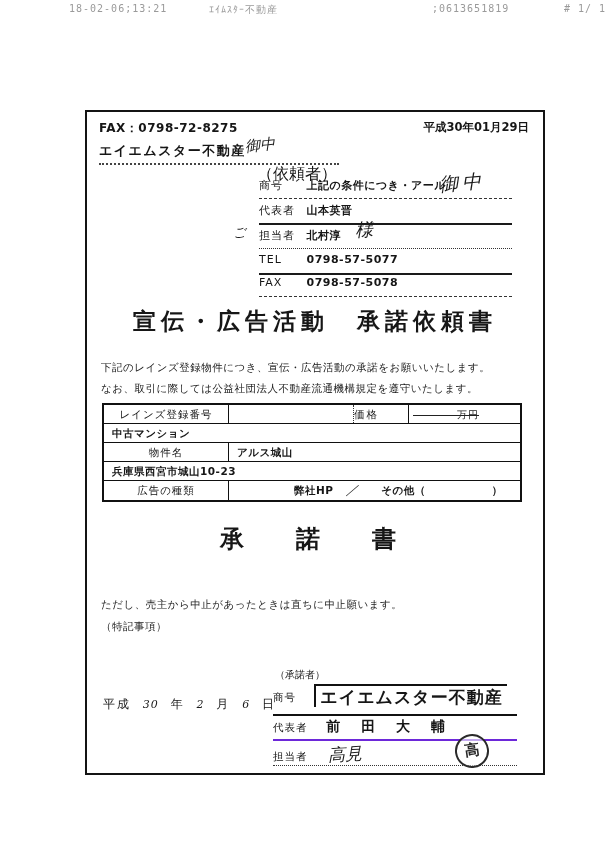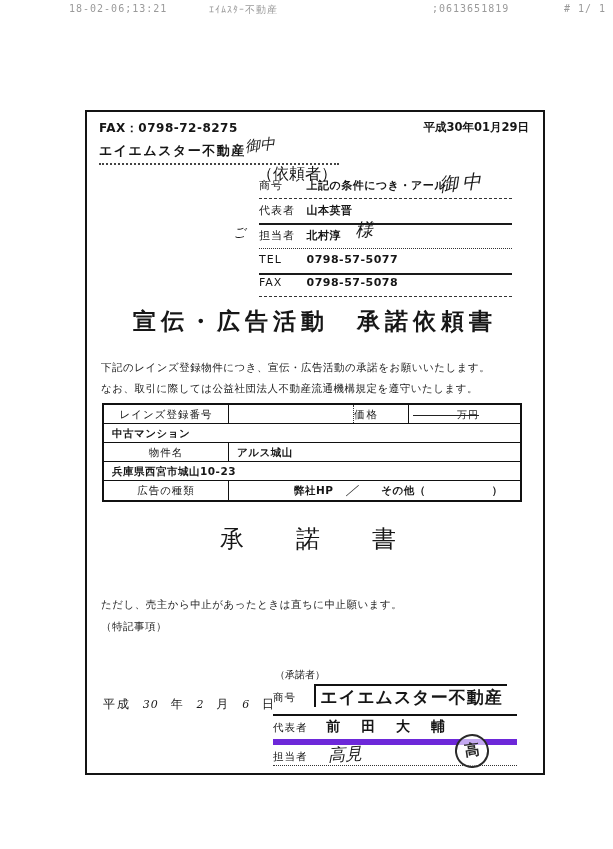--- a/index.html
+++ b/index.html
@@ -61,34 +61,34 @@
   .pc-blank{width:125px;border-right:1.5px dotted #333;}
   .pc-price-label{width:55px;text-align:left;border-right:1.5px solid #111;letter-spacing:2px;}
   .pc-price{flex:1;padding-left:4px;position:relative;}
   .struck{text-decoration:line-through;color:#222;font-size:10px;letter-spacing:1px;}
   .struck::before{content:"――――";}
   .ad-line{padding-left:65px;font-weight:bold;}
   .ad-check{font-family:"DejaVu Serif","Liberation Serif",serif;font-style:italic;
     font-weight:normal;font-size:13px;margin:0 18px 0 8px;}
 
   .consent-title{left:0;top:411px;width:100%;text-align:center;
-    font-size:24px;font-weight:normal;letter-spacing:14px;
+    font-size:24px;font-weight:bold;letter-spacing:14px;
     font-family:"DejaVu Serif","Liberation Serif",serif;}
   .c1{top:462px;} .c2{top:486px;} .c3{top:508px;}
 
   
   .date-line{left:16px;top:584px;font-size:12px;letter-spacing:2px;}
   .date-line .hand{font-size:11px;margin:0 6px;letter-spacing:1px;}
   .acc-label{left:188px;top:556px;font-size:10px;}
   .acc-row{left:186px;width:244px;font-size:10.5px;}
   .acc-row .al{display:inline-block;width:38px;letter-spacing:1px;}
   .acc-company-row{top:572px;height:30px;border-bottom:2.5px solid #111;}
   .acc-company{font-size:17px;font-weight:bold;letter-spacing:1px;position:relative;top:2px;
     border-left:2px solid #111;border-top:2px solid #111;padding:1px 4px 0 4px;}
-  .acc-rep-row{top:606px;height:21px;border-bottom:6px solid #6d28d9;}
+  .acc-rep-row{top:606px;height:21px;border-bottom:2px solid #6d28d9;}
   .acc-rep{font-size:14px;font-weight:bold;letter-spacing:8px;margin-left:12px;}
   .acc-staff-row{top:631px;height:22px;border-bottom:1.5px dotted #333;}
   .acc-sign{font-size:17px;margin-left:14px;transform:rotate(-3deg);display:inline-block;}
   .seal{position:absolute;left:368px;top:622px;width:30px;height:30px;border-radius:50%;
     border:2px solid #2a2a2a;color:#2a2a2a;text-align:center;line-height:28px;
     font-size:15px;font-weight:bold;transform:rotate(-8deg);background:rgba(255,255,255,.6);}
 </style>
 </head>
 <body>
 

